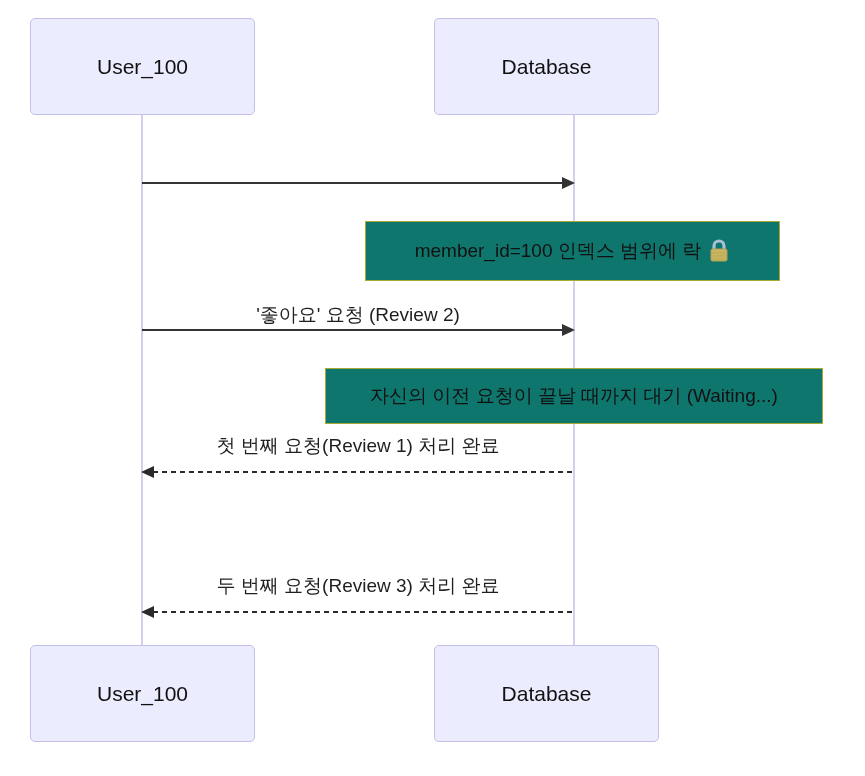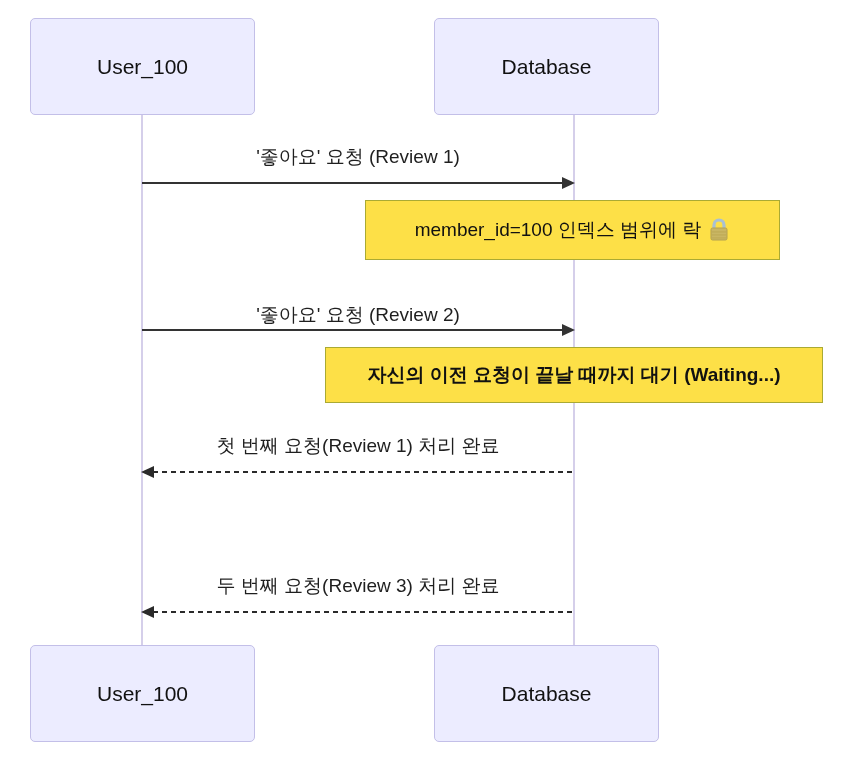--- a/index.html
+++ b/index.html
@@ -96,33 +96,34 @@
     width: 0;
     height: 0;
     border-top: 6px solid transparent;
     border-bottom: 6px solid transparent;
     border-right: 13px solid #2a2a2a;
   }
 
   
   .note {
     position: absolute;
-    background: #fde047;
+    background: #0f766e;
     border: 1px solid #aaaa33;
     display: flex;
     align-items: center;
     justify-content: center;
     gap: 7px;
     font-size: 19px;
     color: #111111;
     box-sizing: border-box;
     white-space: nowrap;
+    margin-top: 21px;
   }
   .note.n1 { left: 365px; top: 200px; width: 415px; height: 60px; }
-  .note.n2 { left: 325px; top: 347px; width: 498px; height: 56px; font-weight: bold; }
+  .note.n2 { left: 325px; top: 347px; width: 498px; height: 56px; }
   .note.n3 { left: 425px; top: 490px; width: 298px; height: 56px; }
 
   .lock-icon-svg {
     display: inline-block;
     vertical-align: middle;
   }
 </style>
 </head>
 <body>
 
@@ -131,21 +132,20 @@
   <div class="lifeline left"></div>
   <div class="lifeline right"></div>
 
   <div class="actor row-top col-left">
     <span>User_100</span>
   </div>
   <div class="actor row-top col-right">
     <span>Database</span>
   </div>
 
-  <div class="msg-label" style="top:144px">'좋아요' 요청 (Review 1)</div>
   <div class="arrow solid" style="top:182px">
     <div class="line"></div>
     <div class="head-right"></div>
   </div>
 
   <div class="note n1">
     <span>member_id=100 인덱스 범위에 락</span>
     <span>
       <svg class="lock-icon-svg" width="22" height="24" viewBox="0 0 22 24">
         <path d="M6 11 V7 a5 5 0 0 1 10 0 v4" fill="none" stroke="#a9c0d2" stroke-width="3.2" stroke-linecap="round"></path>

